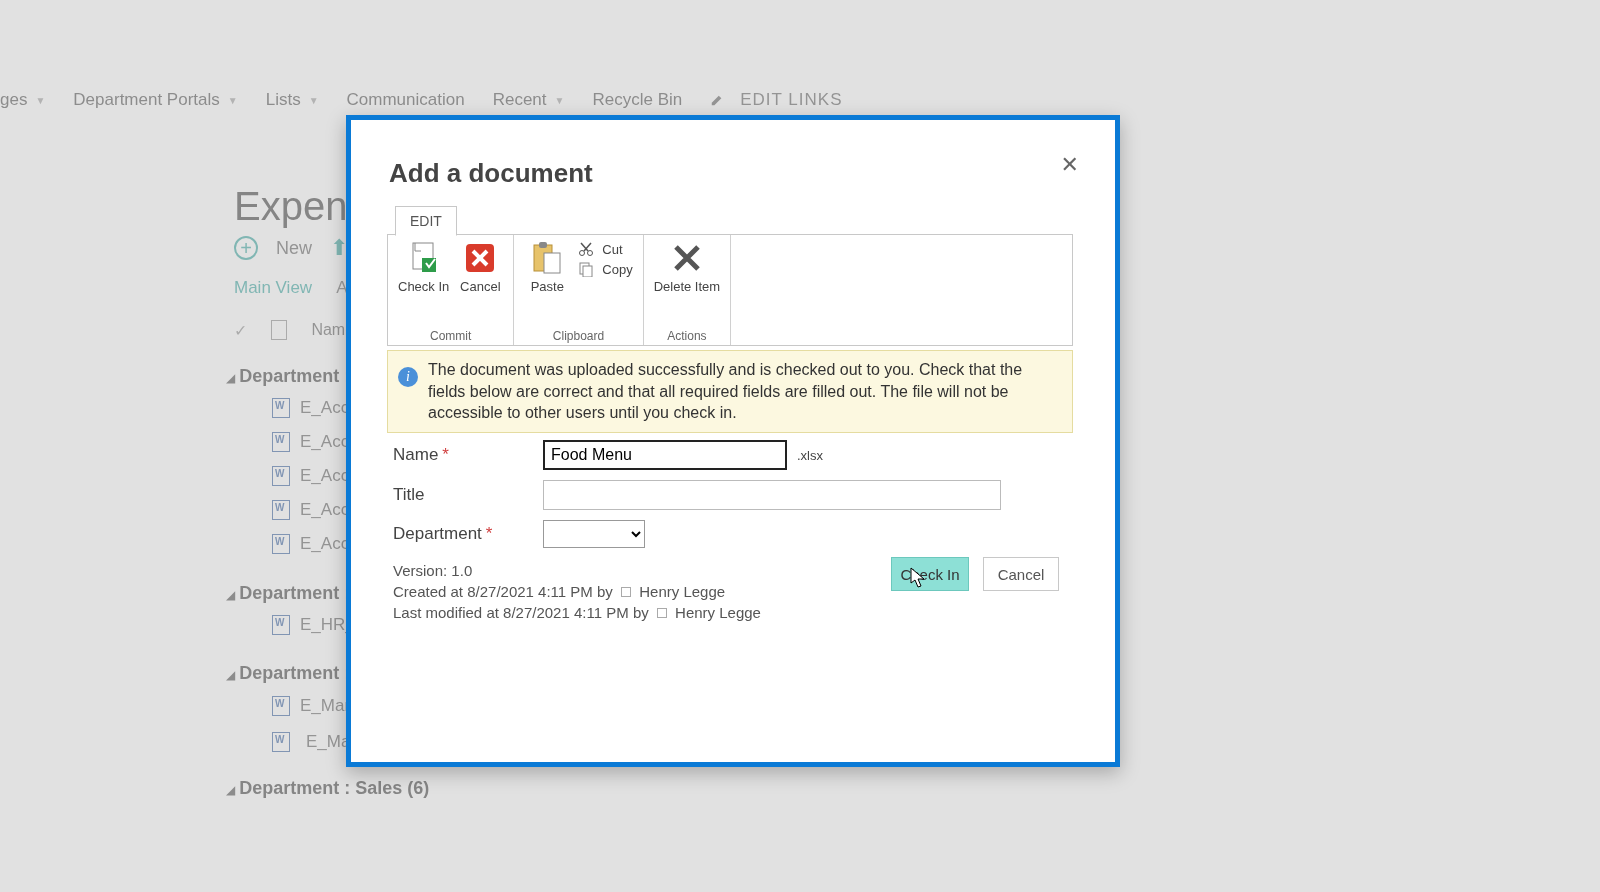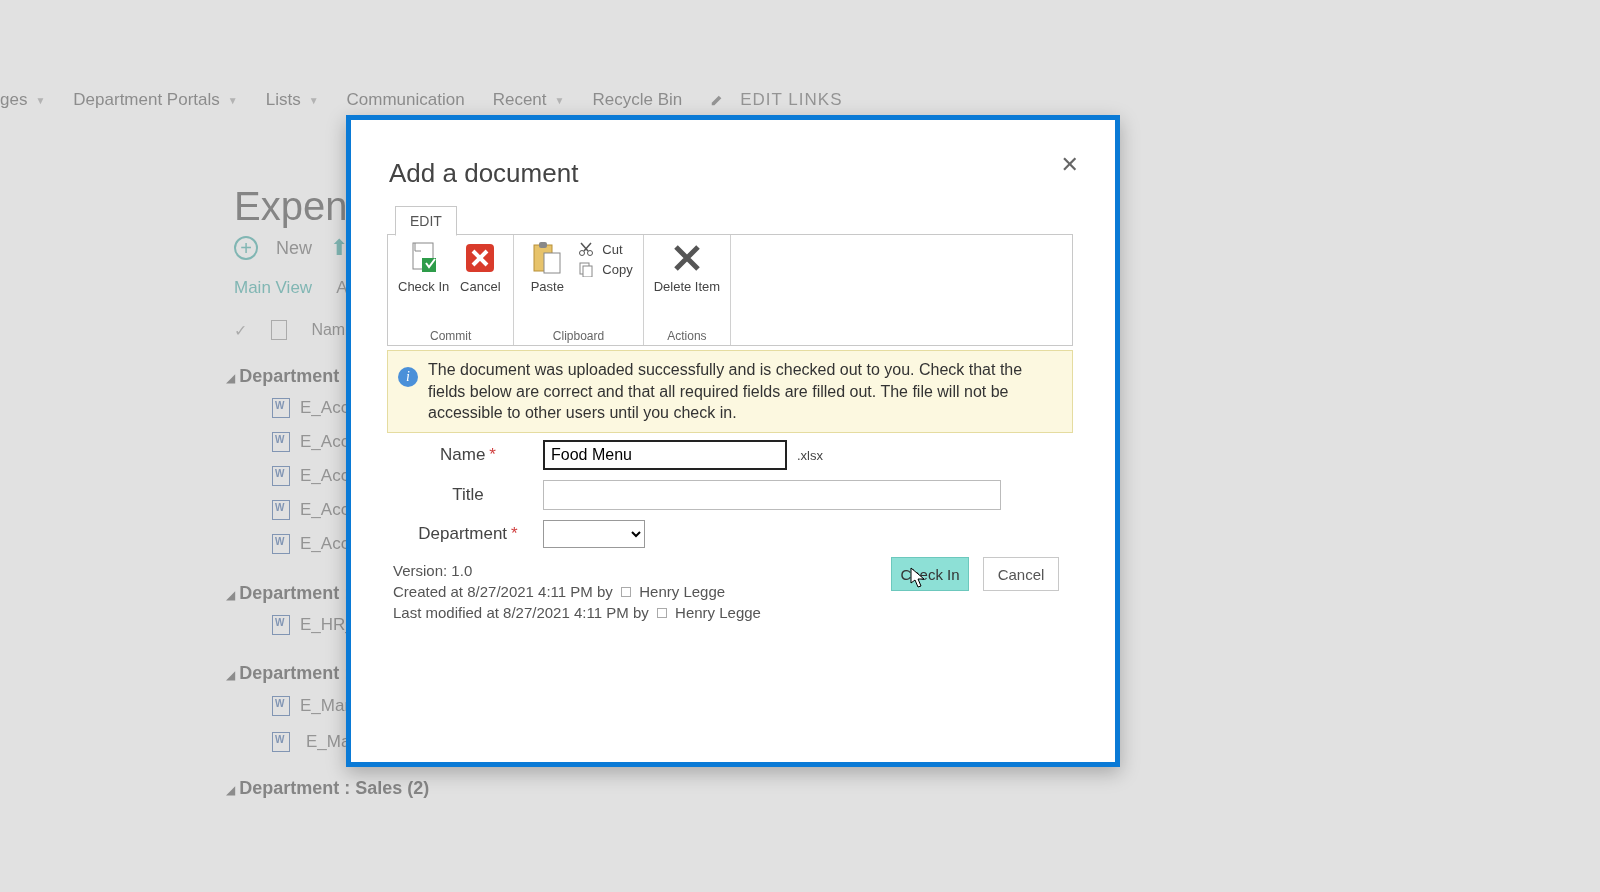--- a/index.html
+++ b/index.html
@@ -30,40 +30,40 @@
   .doc-row { position: absolute; left: 272px; display: flex; align-items: center; gap: 10px; color: #555; font-size: 17px; }
   .doc-icon { width: 18px; height: 20px; background: #fff; border: 1px solid #2b579a; display: inline-block; position: relative; }
   .doc-icon::after { content: "W"; position: absolute; left: 2px; top: 1px; font-size: 10px; color: #2b579a; font-weight: bold; }
 
   
   .overlay-veil { position: absolute; inset: 0; background: rgba(200,200,200,0.55); }
 
   .blue-border { position: absolute; left: 346px; top: 115px; width: 774px; height: 652px; border: 5px solid #0a7ad6; background: #fff; box-shadow: 0 6px 18px rgba(0,0,0,.25); }
   .dialog { position: absolute; left: 363px; top: 132px; width: 734px; height: 608px; background: #fff; }
 
-  .dlg-title { position: absolute; left: 26px; top: 26px; font-size: 26px; font-weight: 400; color: #444; }
+  .dlg-title { position: absolute; left: 26px; top: 26px; font-size: 26px; font-weight: 700; color: #444; }
   .close-x { position: absolute; right: 18px; top: 20px; font-size: 22px; color: #666; cursor: pointer; font-weight: 300; }
 
   .tab-edit { position: absolute; left: 32px; top: 74px; border: 1px solid #c8c8c8; border-bottom: 1px solid #fff; background: #fff; padding: 6px 14px; font-size: 14px; color: #555; z-index: 2; }
 
   .ribbon { position: absolute; left: 24px; top: 102px; right: 24px; height: 112px; border: 1px solid #c8c8c8; display: flex; }
   .ribbon-group { border-right: 1px solid #d0d0d0; padding: 6px 10px 2px; display: flex; flex-direction: column; align-items: center; justify-content: space-between; }
   .group-items { display: flex; gap: 8px; align-items: flex-start; }
   .r-btn { display: flex; flex-direction: column; align-items: center; gap: 4px; font-size: 13px; color: #444; cursor: pointer; min-width: 46px; }
   .r-btn svg { width: 34px; height: 34px; }
   .r-sub { font-size: 12px; color: #666; margin-top: 2px; }
   .small-stack { display: flex; flex-direction: column; gap: 4px; }
   .small-stack .mini { display: flex; align-items: flex-end; gap: 8px; font-size: 13px; color: #444; cursor: pointer; }
   .small-stack .mini svg { width: 16px; height: 16px; }
 
   .info-banner { position: absolute; left: 24px; top: 218px; right: 24px; background: #fcf8e0; border: 1px solid #e5dca0; padding: 8px 10px 8px 40px; font-size: 16px; color: #333; line-height: 1.35; }
   .info-banner .info-i { position: absolute; left: 10px; top: 16px; width: 20px; height: 20px; border-radius: 50%; background: #4a90d9; color: #fff; display: flex; align-items: center; justify-content: center; font-style: italic; font-family: Georgia, serif; font-size: 14px; }
 
   .form-row { position: absolute; left: 30px; right: 40px; display: flex; align-items: center; }
-  .form-label { font-size: 17px; color: #444; width: 150px; text-align: center; }
+  .form-label { font-size: 17px; color: #444; width: 150px; }
   .req { color: #d04040; margin-left: 4px; }
   .name-input { width: 244px; height: 30px; border: 2px solid #222; padding: 2px 6px; font-size: 16px; }
   .ext-label { margin-left: 10px; font-size: 13px; color: #444; }
   .title-input { width: 458px; height: 30px; border: 1px solid #bbb; padding: 2px 6px; font-size: 16px; }
   .dept-select { width: 102px; height: 28px; border: 1px solid #999; background: #fff; font-size: 14px; }
 
   .meta { position: absolute; left: 30px; font-size: 15px; color: #555; line-height: 1.4; }
   .presence { display: inline-block; width: 10px; height: 10px; border: 1px solid #aaa; margin: 0 4px; }
 
   .btn-row { position: absolute; right: 38px; top: 425px; display: flex; gap: 14px; }
@@ -168,21 +168,21 @@
   <div class="after-dialog-row">
     <span class="doc-icon" style="margin-left:-38px"></span>
     <span>E_Marketing_Travel_002</span>
     <span class="ellipsis">•••</span>
     <span>August 15</span>
     <span class="presence"></span>
     <span>Henry Legge</span>
     <span>Marketing</span>
   </div>
 
-  <div class="group-label" style="top:778px"><span class="group-caret">◢</span><b>Department : Sales (2)</b></div>
+  <div class="group-label" style="top:778px"><span class="group-caret">◢</span><b>Department : Sales (6)</b></div>
 
 </div>
 
 <div class="overlay-veil"></div>
 
 <div class="blue-border"></div>
 
 <div class="dialog">
   <div class="dlg-title">Add a document</div>
   <div class="close-x">✕</div>

